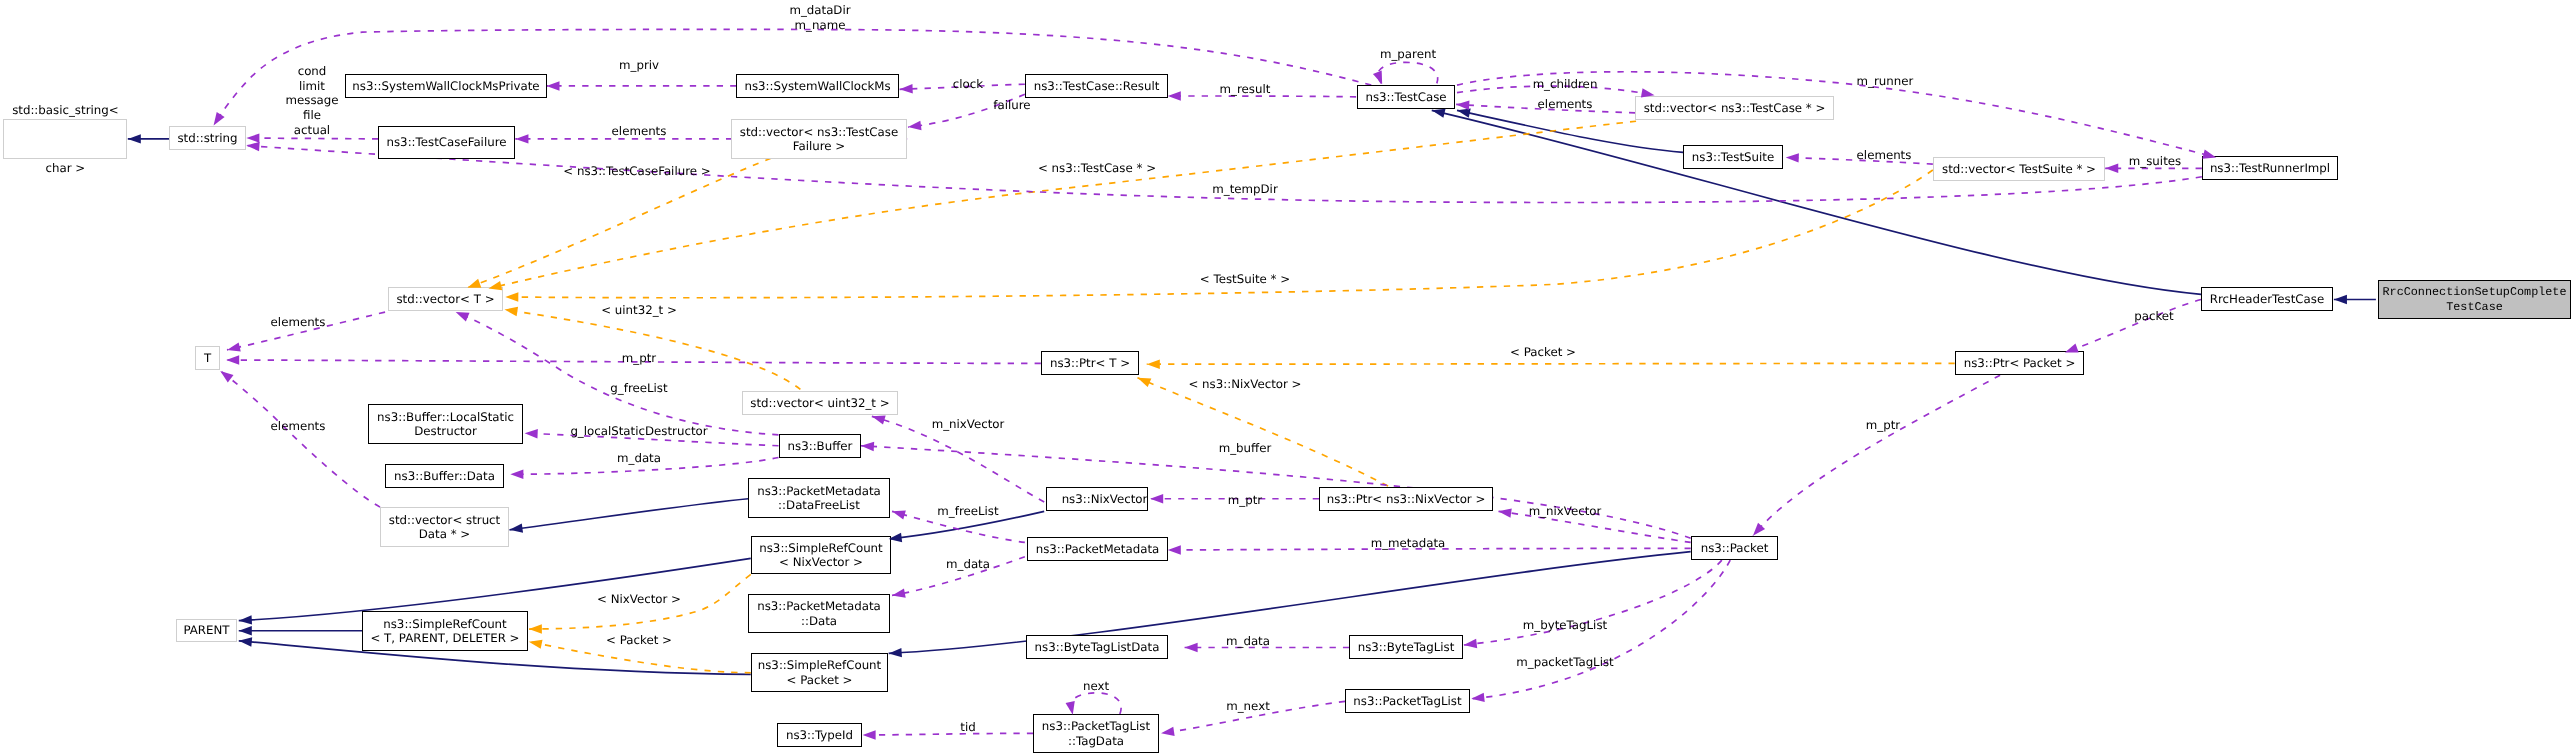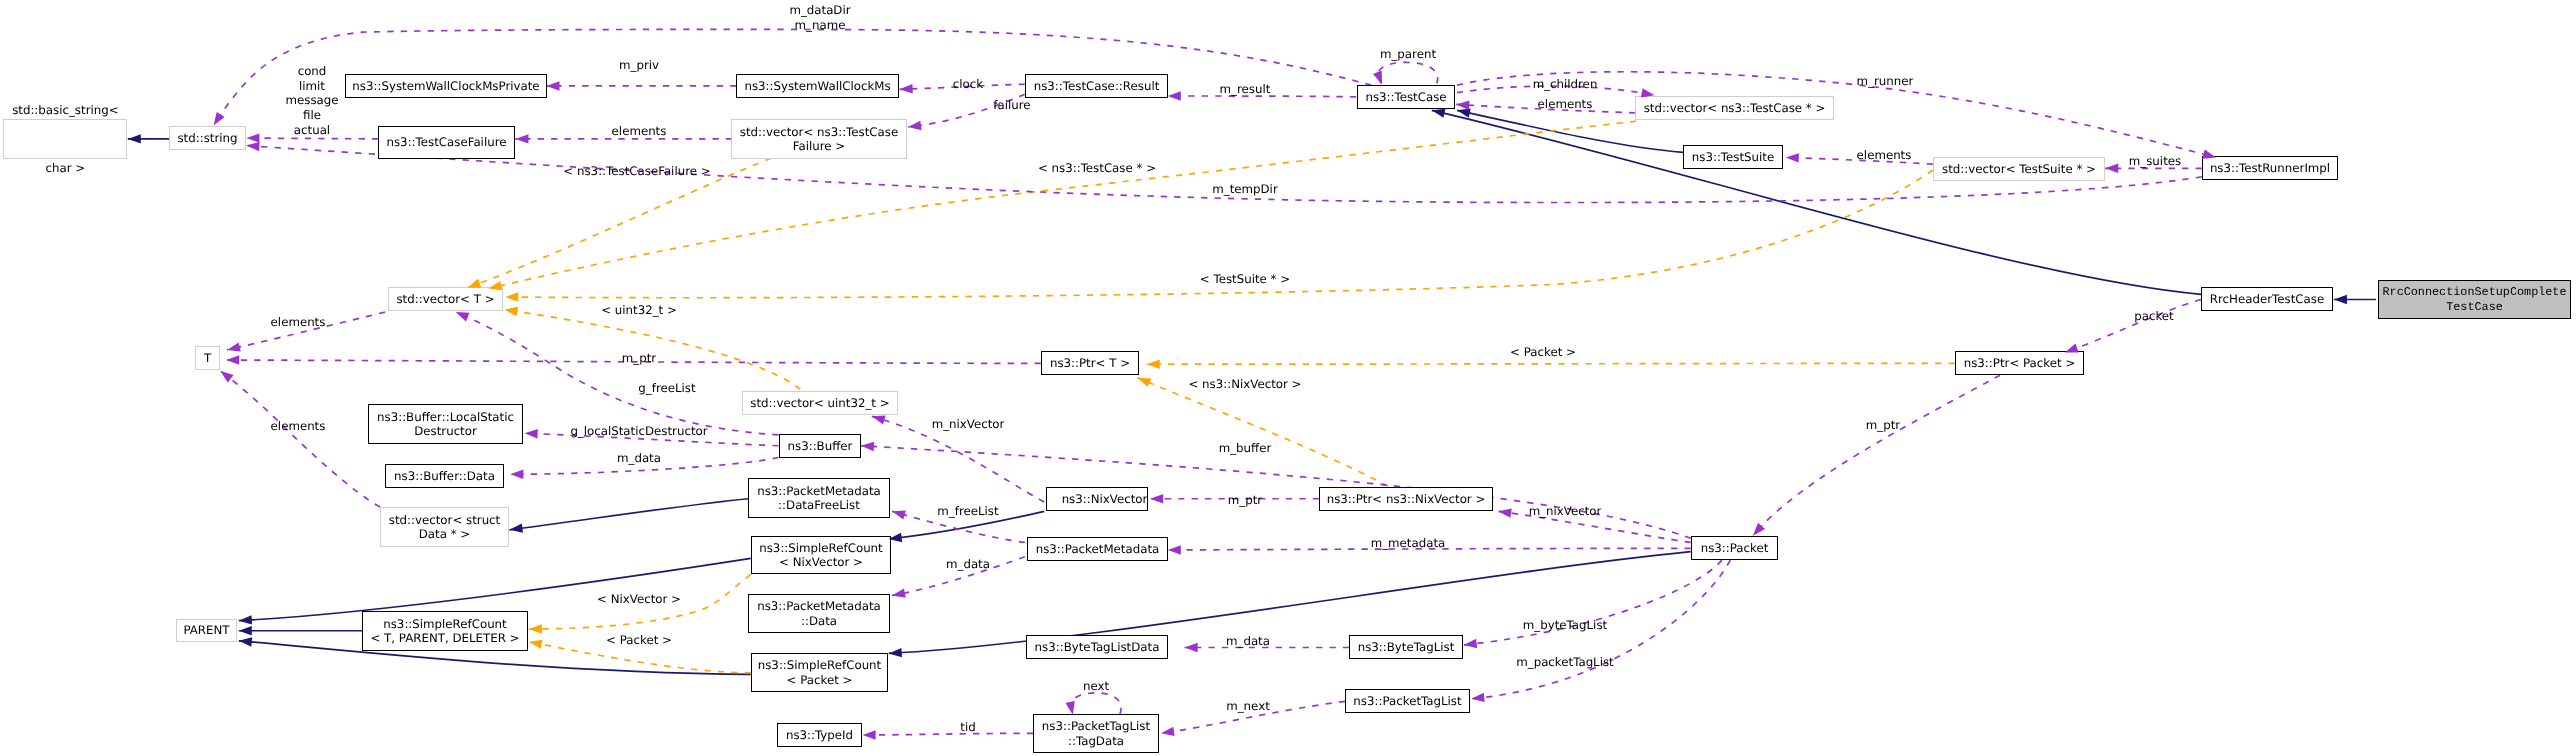--- a/index.html
+++ b/index.html
@@ -326,21 +326,21 @@
       </div>
       <div class="elabel" style="left: 1543px; top: 345px;">
         <div>&lt; Packet &gt;</div>
       </div>
       <div class="elabel" style="left: 2154px; top: 309px;">
         <div>packet</div>
       </div>
       <div class="elabel" style="left: 1245px; top: 377px;">
         <div>&lt; ns3::NixVector &gt;</div>
       </div>
-      <div class="elabel" style="left: 639px; top: 381px; margin-left: 28px;">
+      <div class="elabel" style="left: 639px; top: 381px;">
         <div>g_freeList</div>
       </div>
       <div class="elabel" style="left: 298px; top: 419px;">
         <div>elements</div>
       </div>
       <div class="elabel" style="left: 639px; top: 424px;">
         <div>g_localStaticDestructor</div>
       </div>
       <div class="elabel" style="left: 968px; top: 417px;">
         <div>m_nixVector</div>

